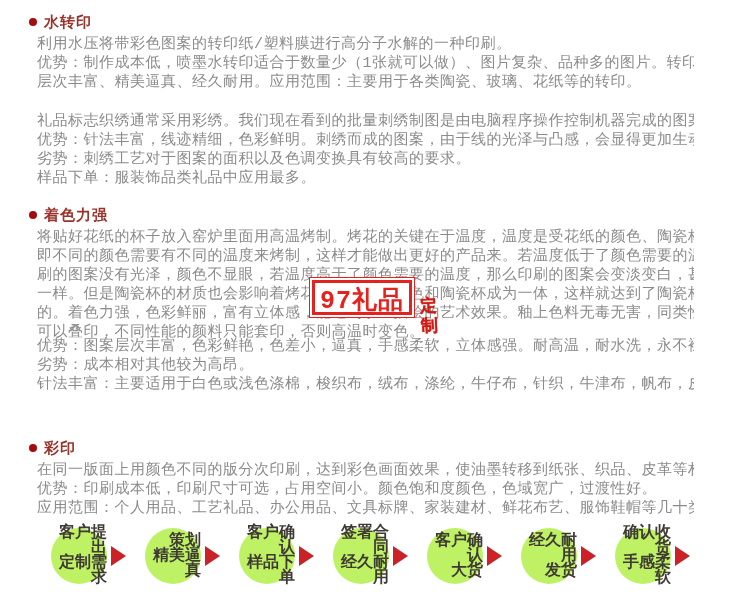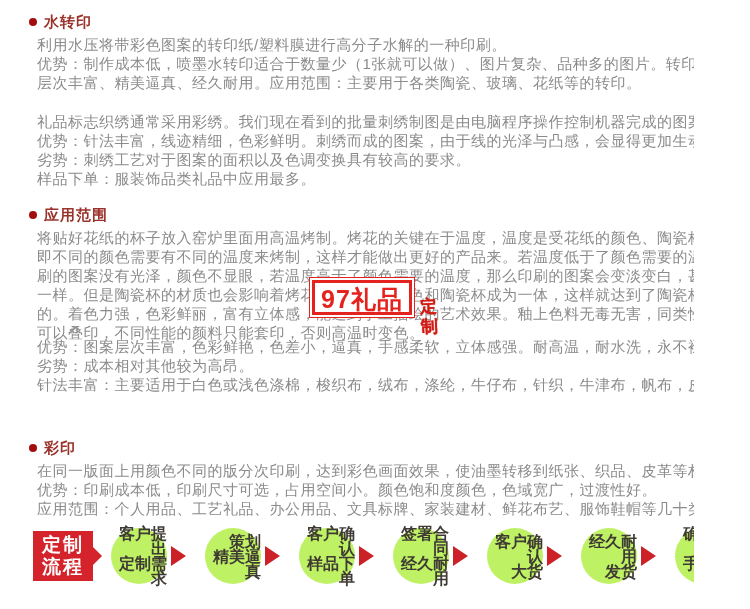--- a/index.html
+++ b/index.html
@@ -1,17 +1,17 @@
 <!DOCTYPE html>
 <html><head>
 <meta charset="utf-8">
 <style>
   html,body{margin:0;padding:0;background:#ffffff;}
   #page{position:relative;width:694px;height:609px;background:#ffffff;overflow:hidden;
-        font-family:Liberation Sans, sans-serif;}
+        font-family:Liberation Mono, monospace;}
   .section{position:absolute;left:0;width:750px;}
   .sec-head{display:flex;align-items:center;margin-left:29px;height:16px;}
   .bullet{width:8px;height:8px;border-radius:50%;background:#a30d0d;flex:0 0 8px;}
   .sec-title{margin-left:7px;font-size:15px;font-weight:bold;color:#9a332b;letter-spacing:1px;}
   .sec-body{margin-left:37px;margin-top:5px;width:712px;font-size:15px;line-height:19px;
             color:#8b8b8b;white-space:pre;overflow:hidden;letter-spacing:0.5px;}
   
   .wm-box{position:absolute;left:312px;top:280px;width:94px;height:29px;background:#ffffff;
           border:3px solid #e5231e;box-shadow:0 0 0 2px #ffffff,0 0 0 3px #e5231e;
           display:flex;align-items:flex-start;justify-content:center;}
@@ -55,21 +55,21 @@
   <div class="section" style="top:107px">
     <div class="sec-body">礼品标志织绣通常采用彩绣。我们现在看到的批量刺绣制图是由电脑程序操作控制机器完成的图案。
 优势：针法丰富，线迹精细，色彩鲜明。刺绣而成的图案，由于线的光泽与凸感，会显得更加生动。
 劣势：刺绣工艺对于图案的面积以及色调变换具有较高的要求。
 样品下单：服装饰品类礼品中应用最多。</div>
   </div>
 
   <div class="section" style="top:207px">
     <div class="sec-head">
       <span class="bullet"></span>
-      <span class="sec-title">应用范围</span>
+      <span class="sec-title">着色力强</span>
     </div>
     <div class="sec-body">将贴好花纸的杯子放入窑炉里面用高温烤制。烤花的关键在于温度，温度是受花纸的颜色、陶瓷杯的材质制约的。
 即不同的颜色需要有不同的温度来烤制，这样才能做出更好的产品来。若温度低于了颜色需要的温度，，那么印
 刷的图案没有光泽，颜色不显眼，若温度高于了颜色需要的温度，那么印刷的图案会变淡变白，甚至跟没有印刷
 一样。但是陶瓷杯的材质也会影响着烤花的温度的，颜色和陶瓷杯成为一体，这样就达到了陶瓷杯不会掉色的目
 的。着色力强，色彩鲜丽，富有立体感，能达到手工描绘的艺术效果。釉上色料无毒无害，同类性能的陶瓷颜料
 可以叠印，不同性能的颜料只能套印，否则高温时变色。</div>
   </div>
 
   <div class="section" style="top:332px">
@@ -90,25 +90,20 @@
 
   <div class="wm-box">
     <span>97礼品</span>
   </div>
   <div class="wm-seal">
     <span>定</span>
     <span>制</span>
   </div>
 
   <div class="flow">
-    <div class="badge">
-      <div>定制</div>
-      <div>流程</div>
-      <span class="badge-tail"></span>
-    </div>
     <div class="badge-gap"></div>
 
     <div class="circle">客户提出
 定制需求</div>
     <div class="flow-arrow"></div>
     <div class="circle">策划
 精美逼真</div>
     <div class="flow-arrow"></div>
     <div class="circle">客户确认
 样品下单</div>

